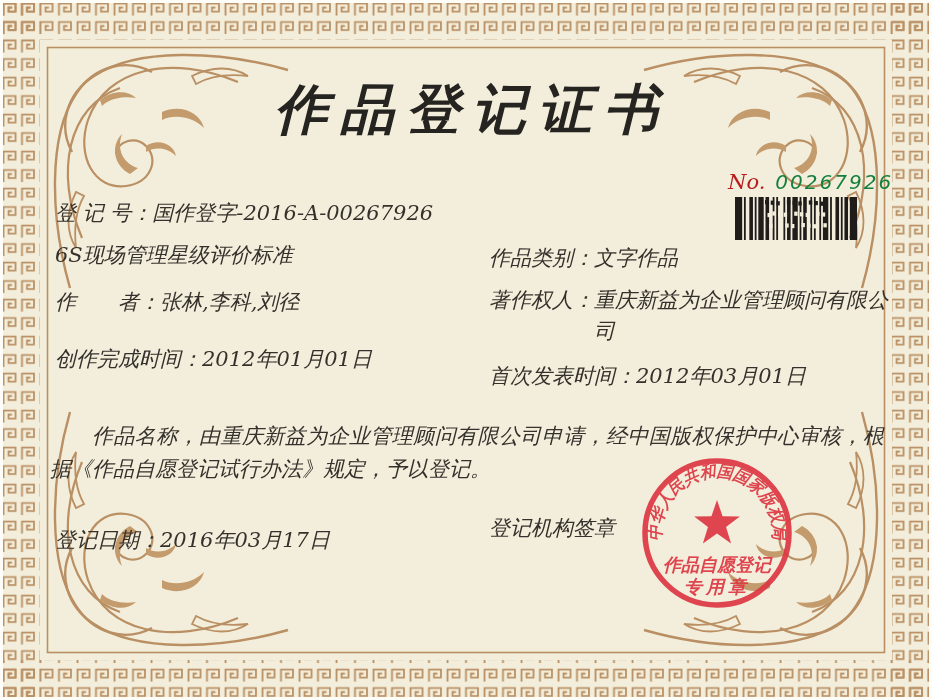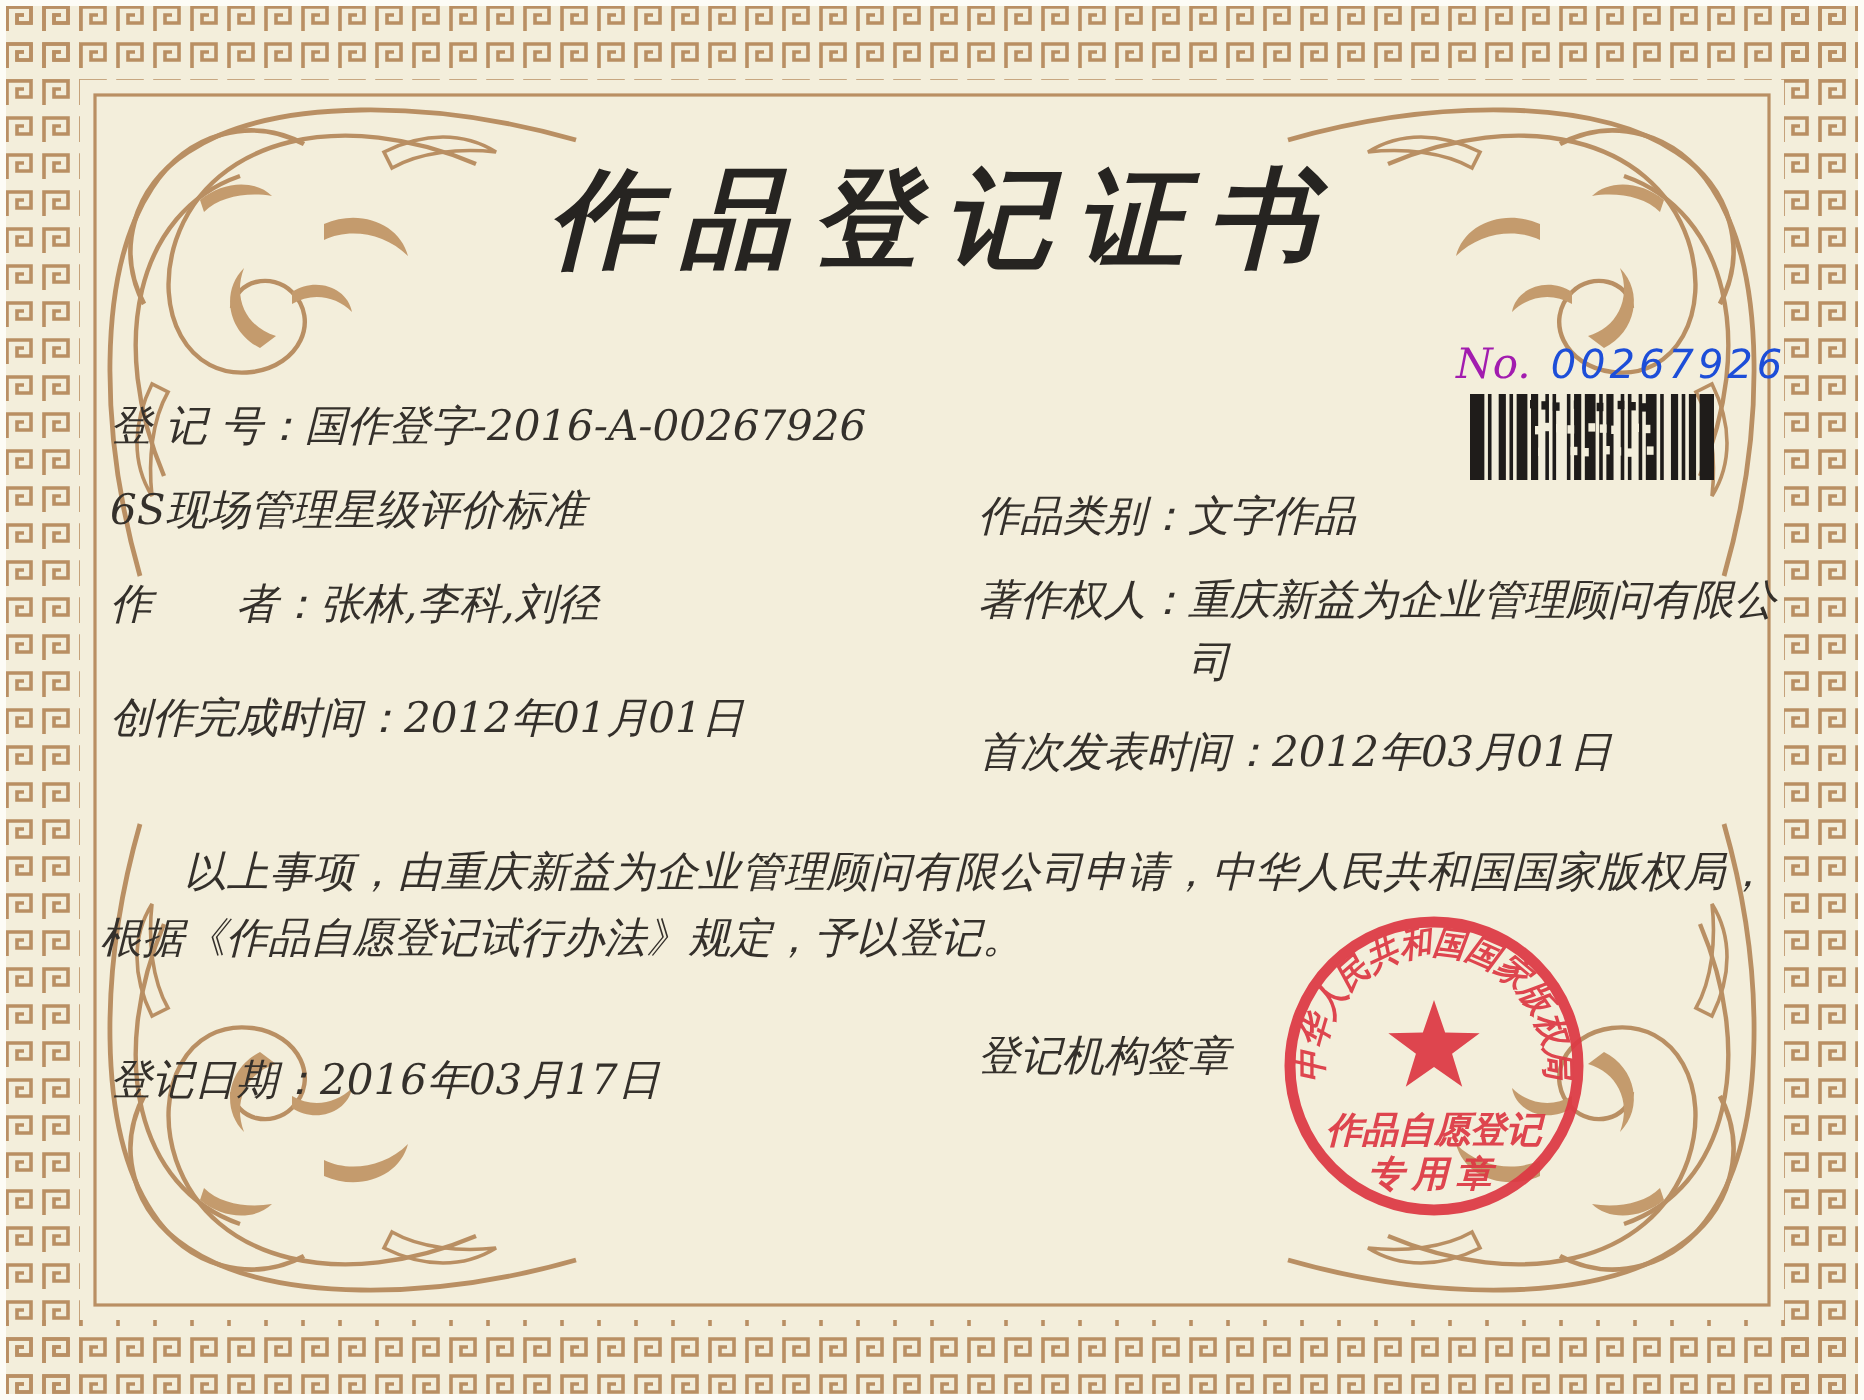--- a/index.html
+++ b/index.html
@@ -11,23 +11,23 @@
     font-style:italic;
   }
   .frame{position:absolute;left:0;top:0;z-index:1;}
   .layer{position:absolute;z-index:3;}
   .title{
     left:0;right:0;top:74px;text-align:center;
     font-size:54px;font-weight:bold;letter-spacing:.22em;text-indent:.22em;
     color:#262421;
   }
   .serial{left:728px;top:170px;font-size:21px;}
-  .serial .no-label{color:#a21caf;margin-right:10px;text-align:center;}
+  .serial .no-label{color:#b91c1c;margin-right:10px;text-align:center;}
   .serial .no-value{
-    color:#1d4ed8;font-family:"DejaVu Sans","Liberation Sans",sans-serif;
+    color:#15803d;font-family:"DejaVu Sans","Liberation Sans",sans-serif;
     letter-spacing:2px;font-size:20px;
   }
   .barcode{left:735px;top:197px;}
   .row{position:absolute;z-index:3;display:flex;align-items:flex-start;
     font-size:21px;line-height:31px;white-space:nowrap;}
   .row .value{white-space:normal;}
   .col-l{left:55px;}
   .col-r{left:489px;}
   .owner-value{width:300px;}
   .statement{
@@ -163,21 +163,21 @@
 
   <div class="row col-l" style="top:344px;">
     <span class="label">创作完成时间：</span>
       <span class="value">2012年01月01日</span>
   </div>
   <div class="row col-r" style="top:361px;">
     <span class="label">首次发表时间：</span>
       <span class="value">2012年03月01日</span>
   </div>
 
-  <div class="statement">以上事项，由重庆新益为企业管理顾问有限公司申请，中华人民共和国国家版权局，根据《作品自愿登记试行办法》规定，予以登记。</div>
+  <div class="statement">作品名称，由重庆新益为企业管理顾问有限公司申请，经中国版权保护中心审核，根据《作品自愿登记试行办法》规定，予以登记。</div>
 
   <div class="row col-l" style="top:525px;">
     <span class="label">登记日期：</span>
       <span class="value">2016年03月17日</span>
   </div>
   <div class="row col-r" style="top:513px;">
     <span>登记机构签章</span>
   </div>
 
   <svg class="seal" width="180" height="180" viewBox="-90 -90 180 180">

